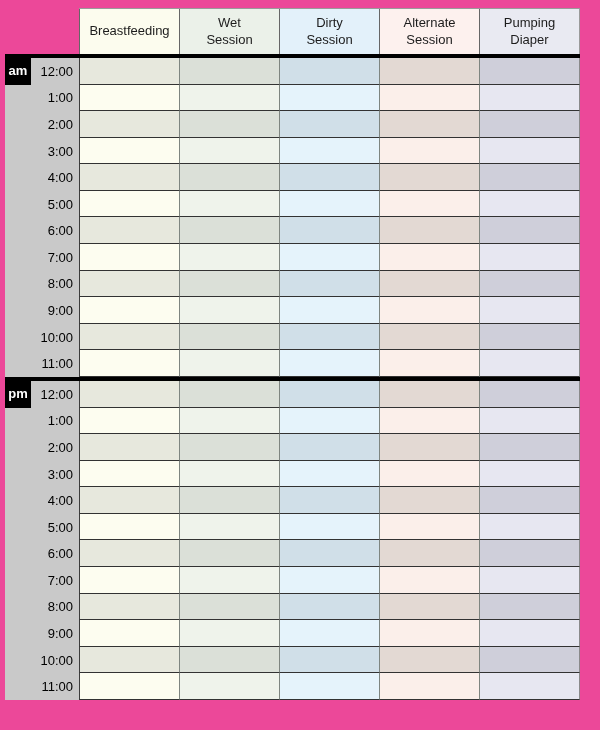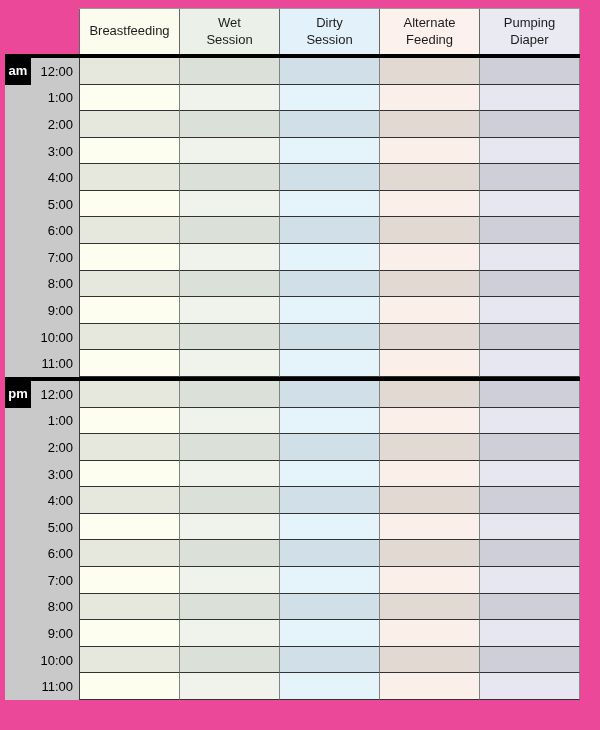--- a/index.html
+++ b/index.html
@@ -104,21 +104,21 @@
 
 <div class="sheet">
   <div class="table-wrap">
     <div class="header-row">
         <div class="header-cell" style="background: rgb(252, 252, 238);">Breastfeeding</div>
         <div class="header-cell" style="background: rgb(235, 241, 233);">Wet
 Session</div>
         <div class="header-cell" style="background: rgb(227, 241, 250);">Dirty
 Session</div>
         <div class="header-cell" style="background: rgb(253, 241, 238);">Alternate
-Feeding</div>
+Session</div>
         <div class="header-cell" style="background: rgb(233, 234, 242);">Pumping
 Diaper</div>
       </div>
     <div class="divider"></div>
     <div id="sections-host">
         <div class="section">
           <div class="row">
             <div class="rail-cell" style="background: rgb(201, 201, 201);">
               <div class="meridiem-badge" style="background: rgb(0, 0, 0); color: rgb(255, 255, 255);">am</div>
               <span>12:00</span>

